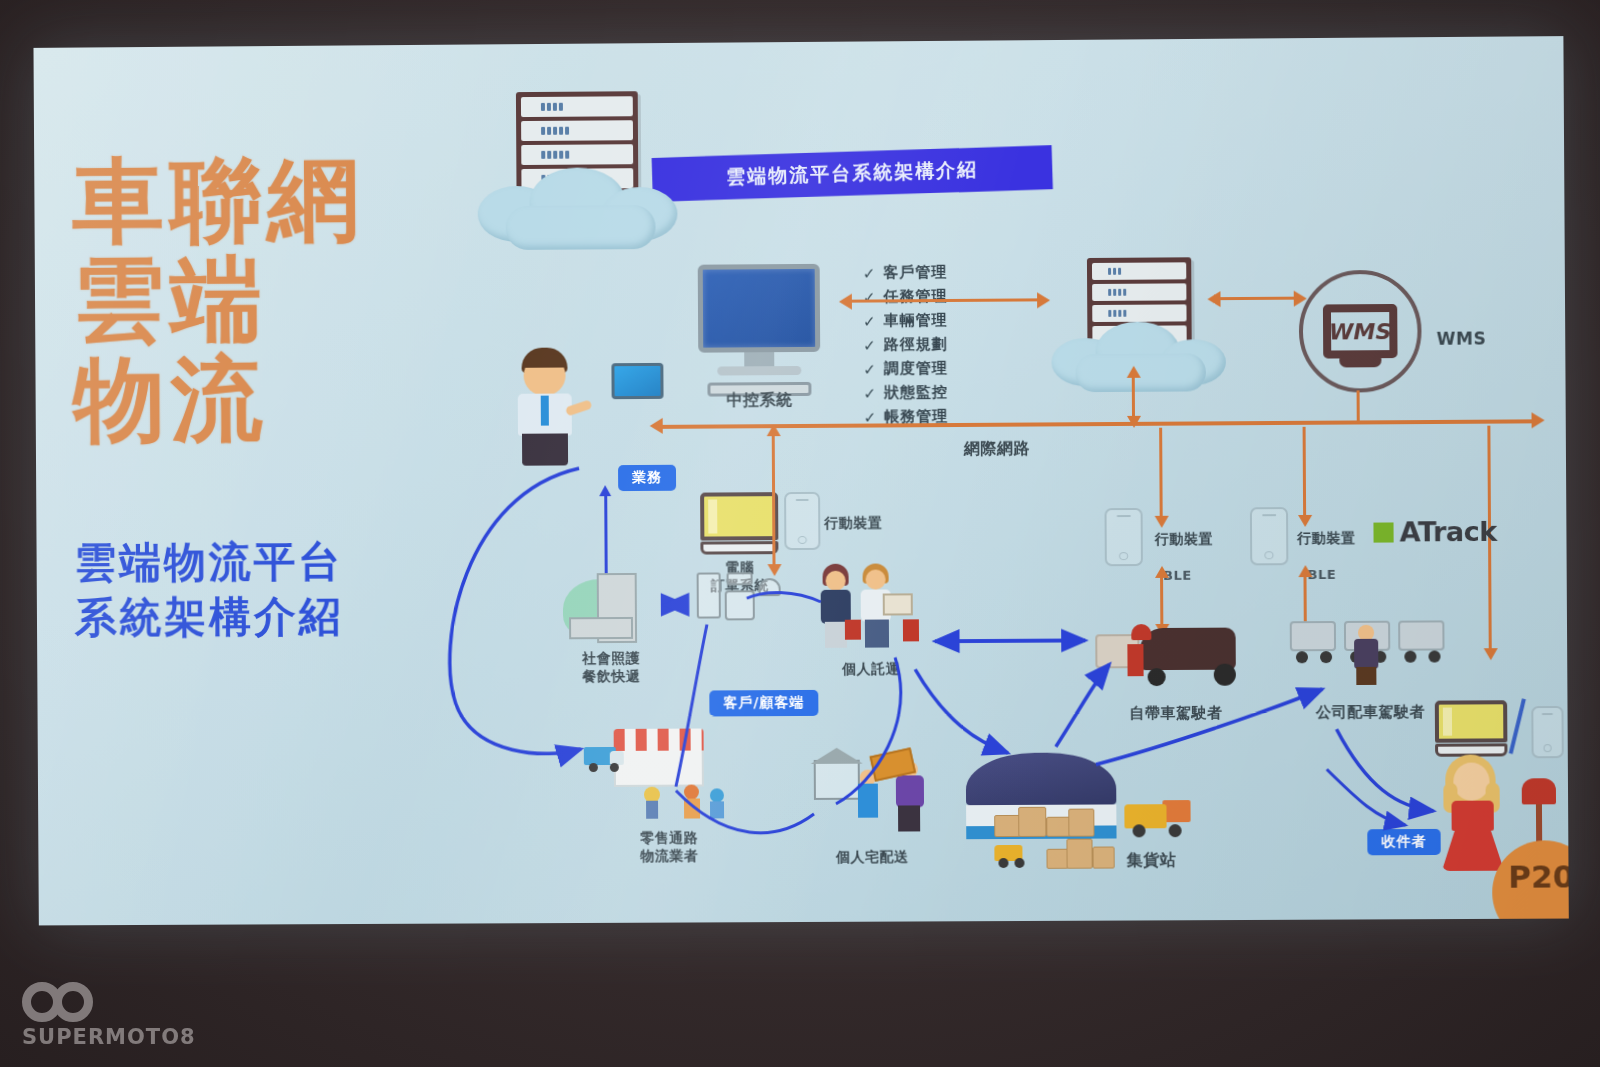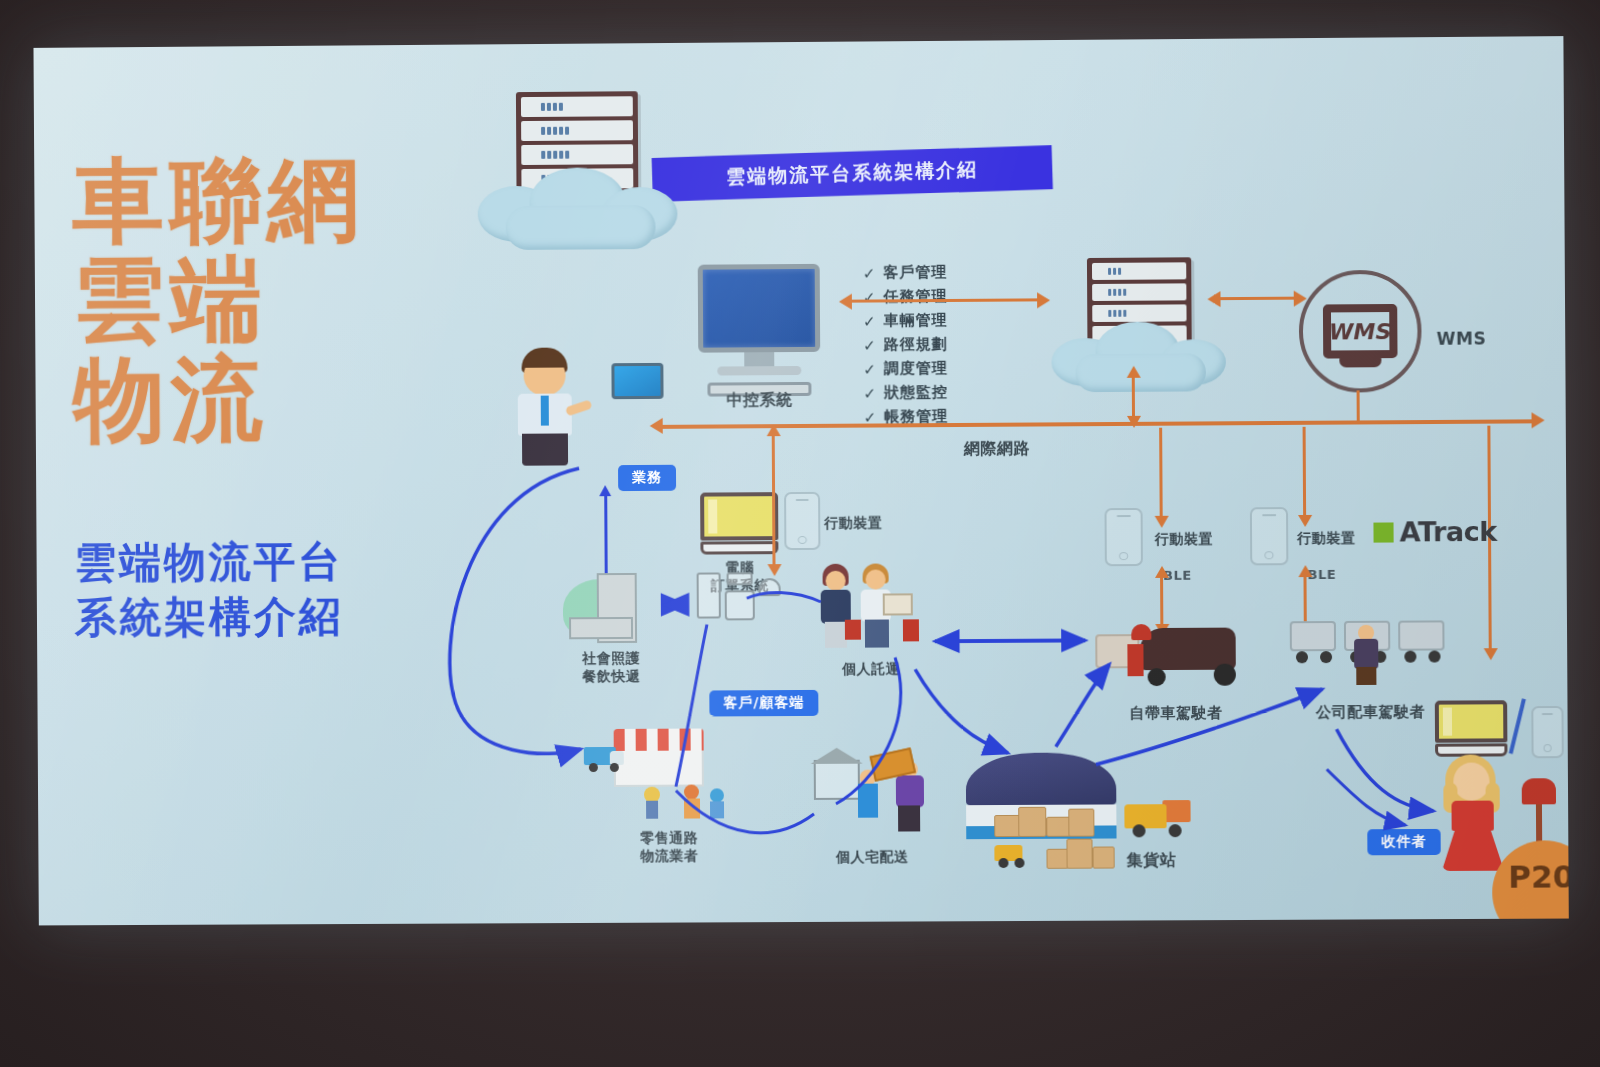--- a/index.html
+++ b/index.html
@@ -687,14 +687,21 @@
 
       <path d="M1300,690 C1330,748 1360,768 1396,772" stroke="#2b43d8" stroke-width="3.5" fill="none" marker-end="url(#bh)"></path>
 
       <path d="M1290,730 C1320,760 1340,780 1368,786" stroke="#2b43d8" stroke-width="3" fill="none" marker-end="url(#bh)"></path>
     </svg>
 
     <div class="pageno">P20</div>
 
   </div>
 
+  <div class="wm">
+    <div class="inf">
+        <i></i>
+        <i></i>
+      </div>
+    <div class="tx">SUPERMOTO8</div>
+  </div>
 
 </div>
 
 </body></html>

